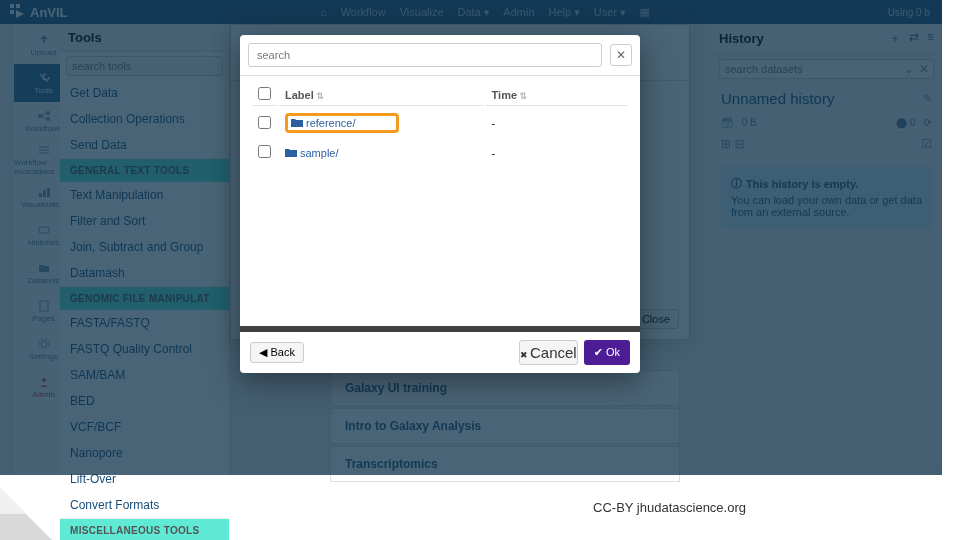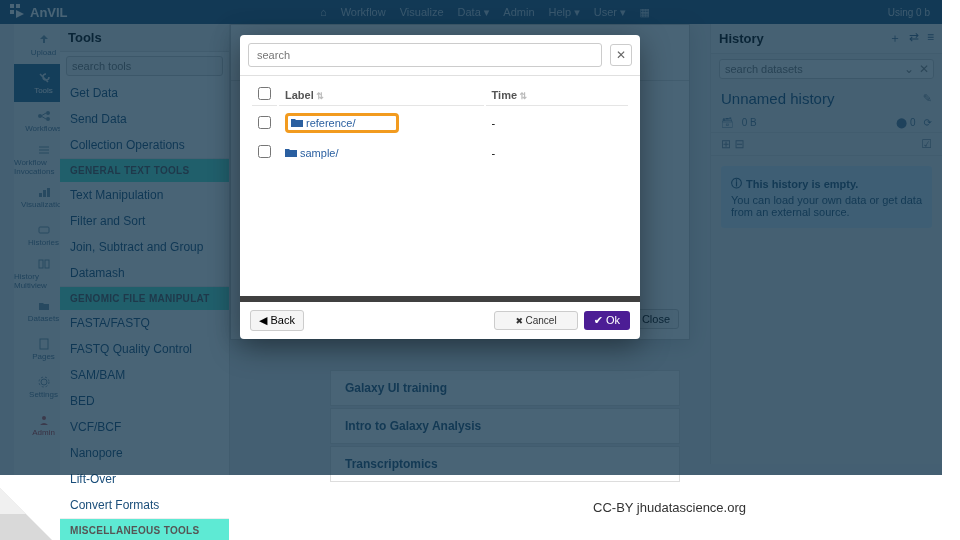--- a/index.html
+++ b/index.html
@@ -39,35 +39,35 @@
 .hist-empty .title { font-weight: bold; display: flex; align-items: center; gap: 4px; margin-bottom: 3px; }
 .center-area { position: absolute; left: 230px; top: 24px; width: 480px; height: 451px; z-index: 1; }
 .upload-panel { position: absolute; left: 0; top: 0; width: 460px; height: 316px; background: #fff; border: 1px solid #ccc; box-shadow: 0 4px 20px rgba(0,0,0,0.15); }
 .upload-inner-footer { position: absolute; right: 10px; bottom: 10px; display: flex; gap: 6px; }
 .btn-sm { padding: 3px 8px; font-size: 11px; border: 1px solid #ccc; border-radius: 3px; background: #f5f5f5; cursor: pointer; }
 .upload-title { padding: 8px 12px; font-weight: bold; }
 .tabs-row { padding: 0 12px; border-bottom: 1px solid #ddd; }
 .tab { display: inline-block; padding: 6px 10px; border: 1px solid #ddd; border-bottom: none; background: #f5f5f5; font-size: 11px; border-radius: 3px 3px 0 0; }
 .tutorials { position: absolute; left: 100px; top: 346px; width: 350px; }
 .tut-card { background: #ffffff; border: 1px solid #ddd; padding: 10px 14px; color: #2a5578; font-weight: 700; margin-bottom: 2px; }
-.modal { position: absolute; left: 240px; top: 35px; width: 400px; height: 304px; background: #fff; border-radius: 4px; box-shadow: 0 8px 30px rgba(0,0,0,0.4); z-index: 20; display: flex; flex-direction: column; }
+.modal { position: absolute; left: 240px; top: 35px; width: 400px; height: 338px; background: #fff; border-radius: 4px; box-shadow: 0 8px 30px rgba(0,0,0,0.4); z-index: 20; display: flex; flex-direction: column; }
 .modal-search { padding: 8px; border-bottom: 1px solid #e0e0e0; display: flex; align-items: center; }
 .modal-search input { flex: 1; padding: 5px 8px; border: 1px solid #ccc; border-radius: 3px; color: #999; font-size: 11px; }
 .modal-close { margin-left: 8px; width: 22px; height: 22px; border: 1px solid #ccc; border-radius: 3px; display: flex; align-items: center; justify-content: center; color: #666; cursor: pointer; }
 .modal-body { flex: 1; padding: 6px 10px; overflow: auto; }
 .file-table { width: 100%; font-size: 11px; }
 .file-table th { text-align: left; padding: 3px 6px; font-weight: bold; color: #555; border-bottom: 1px solid #e5e5e5; }
 .file-table th.sort::after { content: ' ⇅'; color: #bbb; font-size: 9px; }
 .file-table td { padding: 5px 6px; }
 .folder-link { color: #2a5fa0; cursor: pointer; display: flex; align-items: center; gap: 3px; }
 .folder-link svg { flex-shrink: 0; }
 .highlight-ring { border: 3px solid #f29b1f; border-radius: 4px; padding: 1px 40px 1px 3px; display: inline-flex; }
 .modal-footer { padding: 8px 10px; border-top: 6px solid #404040; display: flex; justify-content: space-between; align-items: center; }
 .btn-back { padding: 3px 8px; font-size: 11px; border: 1px solid #ccc; border-radius: 3px; background: #f5f5f5; cursor: pointer; }
-.btn-cancel { padding: 3px 20px; font-size: 10px; border: 1px solid #ccc; border-radius: 3px; background: #f5f5f5; cursor: pointer; color: #333; }
+.btn-cancel { padding: 3px 0; font-size: 15px; border: 1px solid #ccc; border-radius: 3px; background: #f5f5f5; cursor: pointer; color: #333; }
 .btn-ok { padding: 3px 10px; font-size: 11px; border: none; border-radius: 3px; background: #4c1d95; color: #fff; cursor: pointer; }
 .btn-ok::before { content: '✔ '; }
 .btn-cancel::before { content: '✖ '; font-size: 9px; }
 .footer-right { display: flex; gap: 6px; }
 .caption { position: absolute; left: 0; bottom: 0; width: 796px; height: 65px; display: flex; align-items: center; justify-content: flex-end; padding-right: 50px; font-size: 13px; color: #333; }
 .page-corner { position: absolute; left: 0; bottom: 0; width: 52px; height: 52px; }
 .page-corner::before { content: ''; position: absolute; left: 0; bottom: 0; border-style: solid; border-width: 0 0 52px 52px; border-color: transparent transparent #d9d9d9 transparent; transform: scaleX(-1); }
 .page-corner::after { content: ''; position: absolute; left: 0; bottom: 0; border-style: solid; border-width: 0 0 26px 26px; border-color: transparent transparent #f0f0f0 transparent; transform: scaleX(-1) translate(0, -26px); }
 </style>
 </head>
@@ -138,27 +138,20 @@
         <span>Visualization</span>
       </div>
     <div class="navitem">
         <svg width="14" height="14">
           <rect x="2" y="4" width="10" height="6" rx="1" fill="none" stroke="#5a7a96"></rect>
         </svg>
         <span>Histories</span>
       </div>
     <div class="navitem">
         <svg width="14" height="14">
-          <rect x="2" y="3" width="4" height="8" fill="none" stroke="#5a7a96"></rect>
-          <rect x="8" y="3" width="4" height="8" fill="none" stroke="#5a7a96"></rect>
-        </svg>
-        <span>History Multiview</span>
-      </div>
-    <div class="navitem">
-        <svg width="14" height="14">
           <path d="M2 4 L6 4 L7 5 L12 5 L12 11 L2 11 Z" fill="#5a7a96"></path>
         </svg>
         <span>Datasets</span>
       </div>
     <div class="navitem">
         <svg width="14" height="14">
           <rect x="3" y="2" width="8" height="10" fill="none" stroke="#5a7a96"></rect>
         </svg>
         <span>Pages</span>
       </div>
@@ -175,22 +168,22 @@
           <path d="M3 12 Q7 8 11 12" fill="#b33"></path>
         </svg>
         <span>Admin</span>
       </div>
   </div>
 
   <div class="toolspanel">
     <div class="panel-title">Tools</div>
     <div class="tool-search"><input placeholder="search tools" style=""></div>
     <div class="tool-link">Get Data</div>
+    <div class="tool-link">Collection Operations</div>
     <div class="tool-link">Send Data</div>
-    <div class="tool-link">Collection Operations</div>
     <div class="tool-header">GENERAL TEXT TOOLS</div>
     <div class="tool-link">Text Manipulation</div>
     <div class="tool-link">Filter and Sort</div>
     <div class="tool-link">Join, Subtract and Group</div>
     <div class="tool-link">Datamash</div>
     <div class="tool-header">GENOMIC FILE MANIPULAT</div>
     <div class="tool-link">FASTA/FASTQ</div>
     <div class="tool-link">FASTQ Quality Control</div>
     <div class="tool-link">SAM/BAM</div>
     <div class="tool-link">BED</div>

